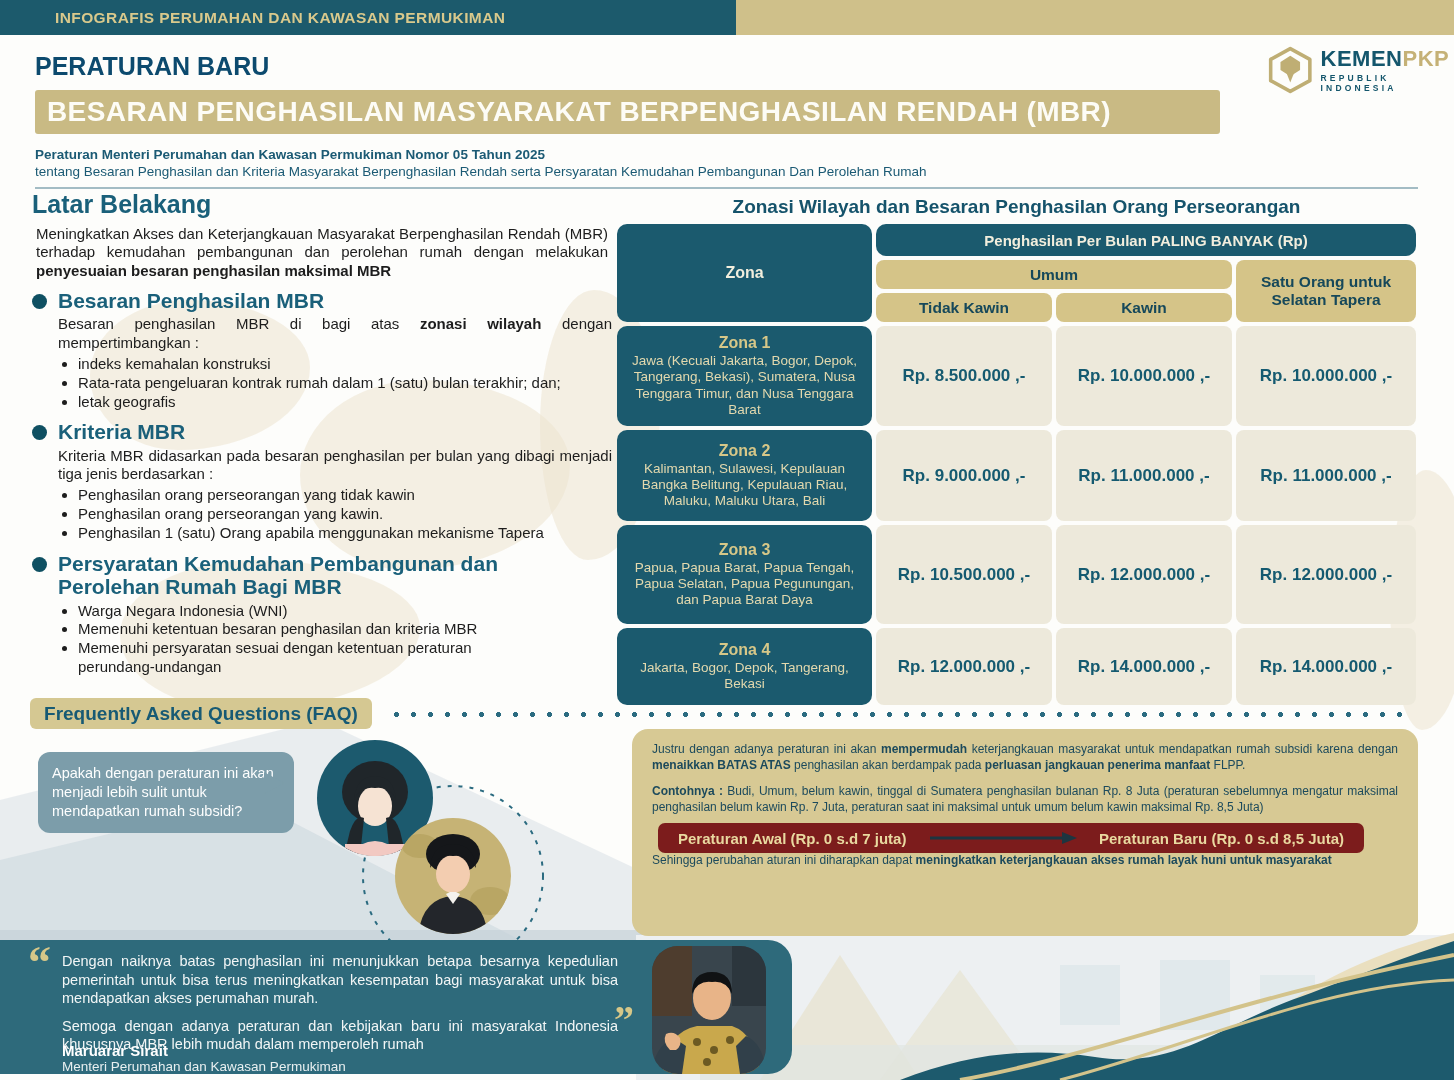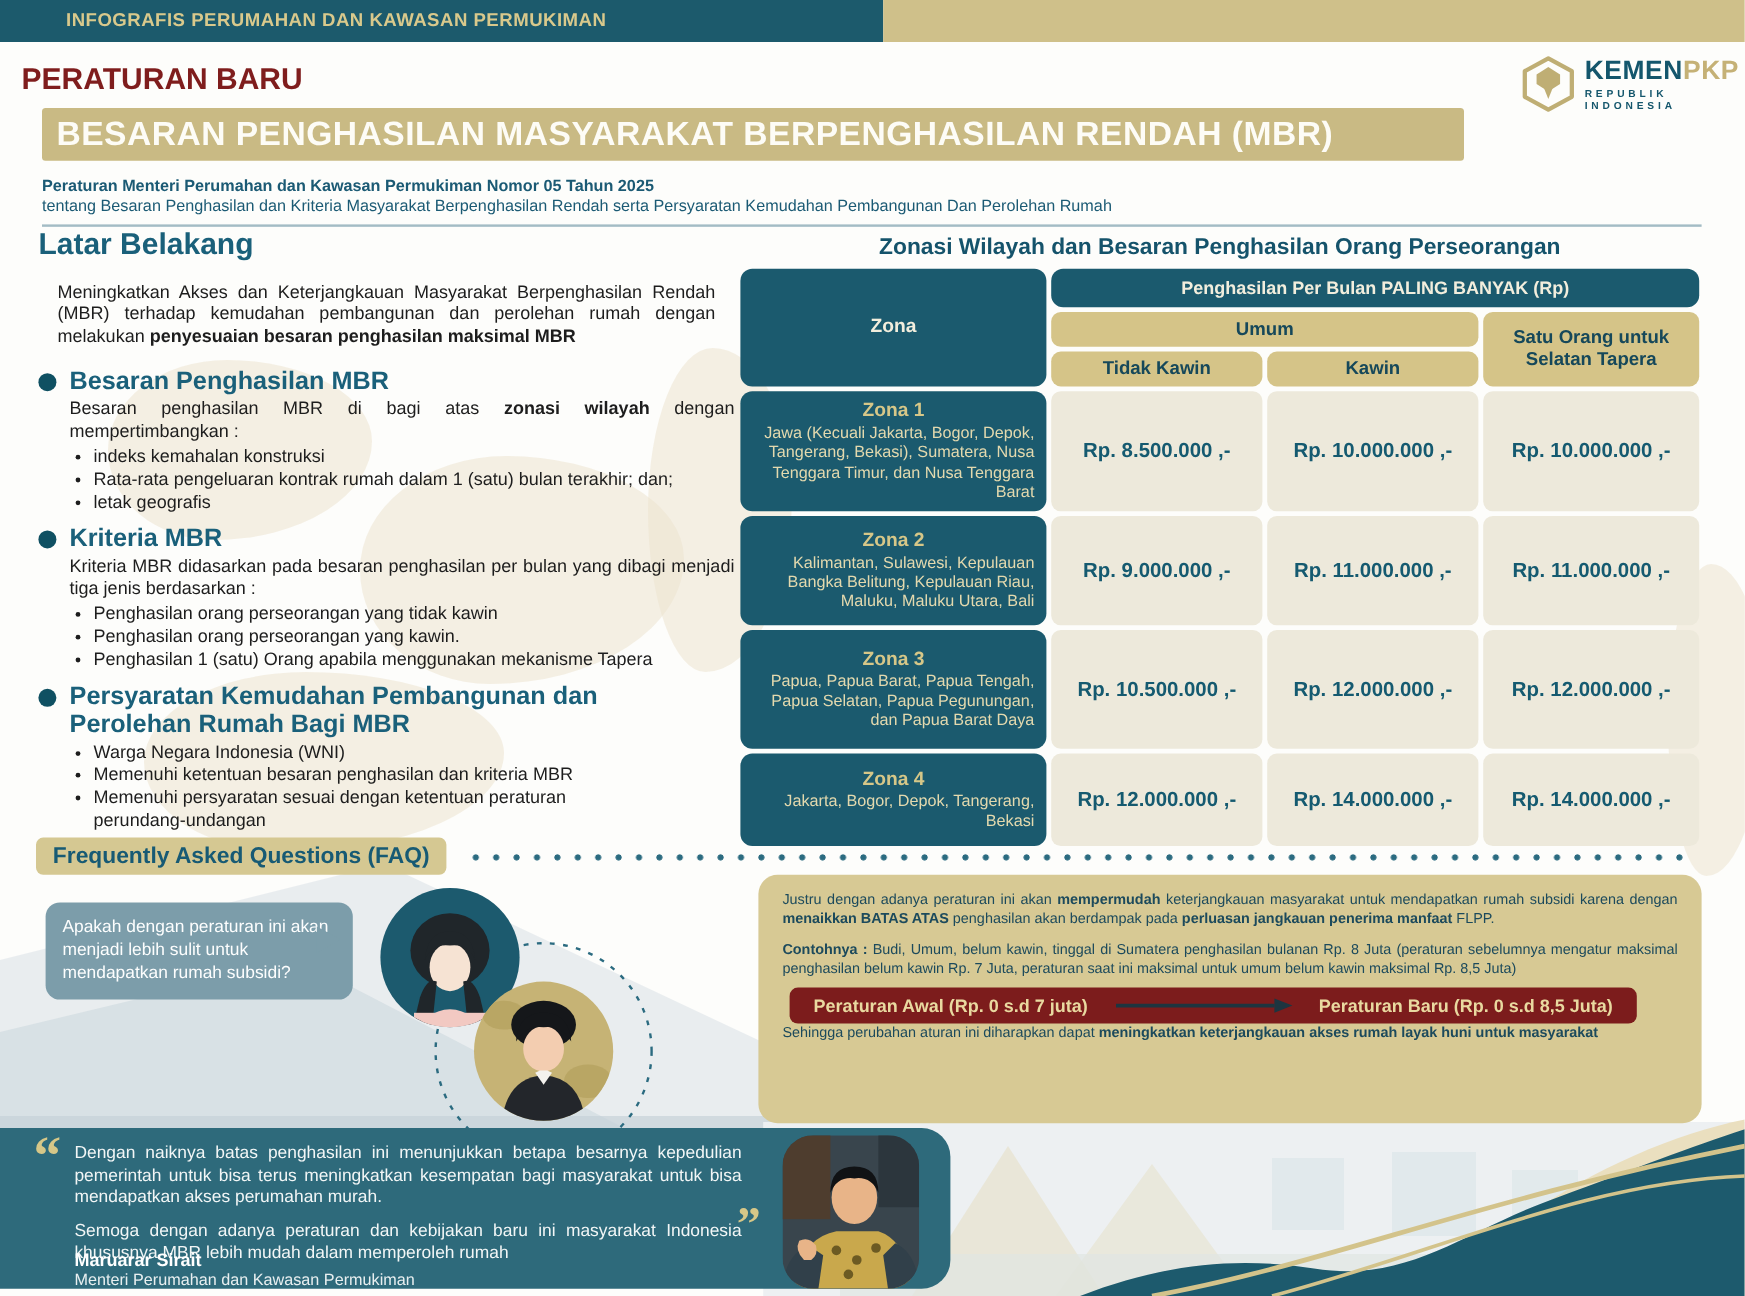--- a/index.html
+++ b/index.html
@@ -8,52 +8,52 @@
   .abs{position:absolute;}
   .b{font-weight:bold;}
 
   
   .topbar-teal{left:0;top:0;width:736px;height:35px;background:#1c5a6c;z-index:5;}
   .topbar-teal span{display:block;padding-left:55px;line-height:35px;color:#d9c98c;
        font-weight:bold;font-size:15.5px;letter-spacing:.4px;}
   .topbar-gold{left:736px;top:0;width:718px;height:35px;background:#cfc08a;z-index:5;}
 
   
-  .kicker{left:18px;top:52px;font-size:25px;font-weight:bold;color:#7f1d1d;z-index:5;}
+  .kicker{left:35px;top:52px;font-size:25px;font-weight:bold;color:#0c4a6e;z-index:5;}
   .title-banner{left:35px;top:90px;width:1185px;height:44px;background:#c9ba84;border-radius:3px;z-index:5;}
   .title-banner span{display:block;padding-left:12px;line-height:44px;color:#fdfcf6;
        font-weight:bold;font-size:28px;letter-spacing:.4px;white-space:nowrap;}
   .reg1{left:35px;top:147px;font-size:13.5px;font-weight:bold;color:#1b5a74;z-index:5;}
   .reg2{left:35px;top:164px;font-size:13.5px;color:#1b5a74;z-index:5;}
   .divider{left:35px;top:187px;width:1383px;height:2px;background:rgba(27,90,116,.4);z-index:5;}
 
   .logo{left:1268px;top:44px;display:flex;align-items:center;gap:8px;z-index:5;}
   .logo-text-main{font-size:22px;font-weight:bold;letter-spacing:.5px;line-height:1;}
   .logo-kemen{color:#14566c;} .logo-pkp{color:#c5b176;}
   .logo-sub{font-size:8.5px;font-weight:bold;color:#14566c;letter-spacing:3.2px;margin-top:3px;}
 
   
   .leftcol{left:32px;top:190px;width:580px;z-index:5;}
   .leftcol h2{margin:0 0 6px 0;font-size:25px;color:#1a607a;}
-  .leftcol p.lead{margin:16px;font-size:15px;line-height:1.22;color:#1d1d1d;text-align:justify;}
+  .leftcol p.lead{margin:4px;font-size:15px;line-height:1.22;color:#1d1d1d;text-align:justify;}
   .sec{display:flex;gap:11px;margin-top:9px;}
   .dot{width:15px;height:15px;border-radius:50%;background:#0f5062;flex:0 0 15px;margin-top:5px;}
   .sec h3{margin:0;font-size:21px;line-height:1.12;color:#1a607a;}
   .sec .body{margin:3px 0 0 0;font-size:15px;line-height:1.22;color:#1d1d1d;text-align:justify;}
   .sec ul{margin:3px 0 0 20px;padding:0;}
   .sec li{font-size:15px;line-height:1.25;color:#1d1d1d;}
 
   
   .tbl-title{left:617px;top:196px;width:799px;text-align:center;font-size:19px;
        font-weight:bold;color:#15536b;z-index:5;}
   .ztable{left:617px;top:224px;width:799px;display:grid;z-index:5;
        grid-template-columns:255px 176px 176px 180px;
        grid-template-rows:32px 29px 29px 100px 91px 99px 77px;gap:4px;}
   .c-teal{background:#1b5a6e;color:#f2eedd;border-radius:10px;display:flex;flex-direction:column;
-       align-items:center;justify-content:center;text-align:right;}
+       align-items:center;justify-content:center;text-align:center;}
   .c-gold{background:#d5c488;color:#16485a;border-radius:8px;display:flex;flex-direction:column;
        align-items:center;justify-content:center;text-align:center;font-weight:bold;}
   .c-cream{background:#ede9db;color:#155a70;border-radius:8px;display:flex;align-items:center;
        justify-content:center;font-weight:bold;font-size:17px;}
   .h-zona{grid-column:1;grid-row:1/span 3;font-weight:bold;font-size:16px;}
   .h-main{grid-column:2/span 3;grid-row:1;font-weight:bold;font-size:15px;}
   .h-umum{grid-column:2/span 2;grid-row:2;font-size:15.5px;}
   .h-tapera{grid-column:4;grid-row:2/span 2;font-size:15.5px;line-height:1.15;padding:0 8px;}
   .h-tk{grid-column:2;grid-row:3;font-size:15.5px;}
   .h-k{grid-column:3;grid-row:3;font-size:15.5px;}

